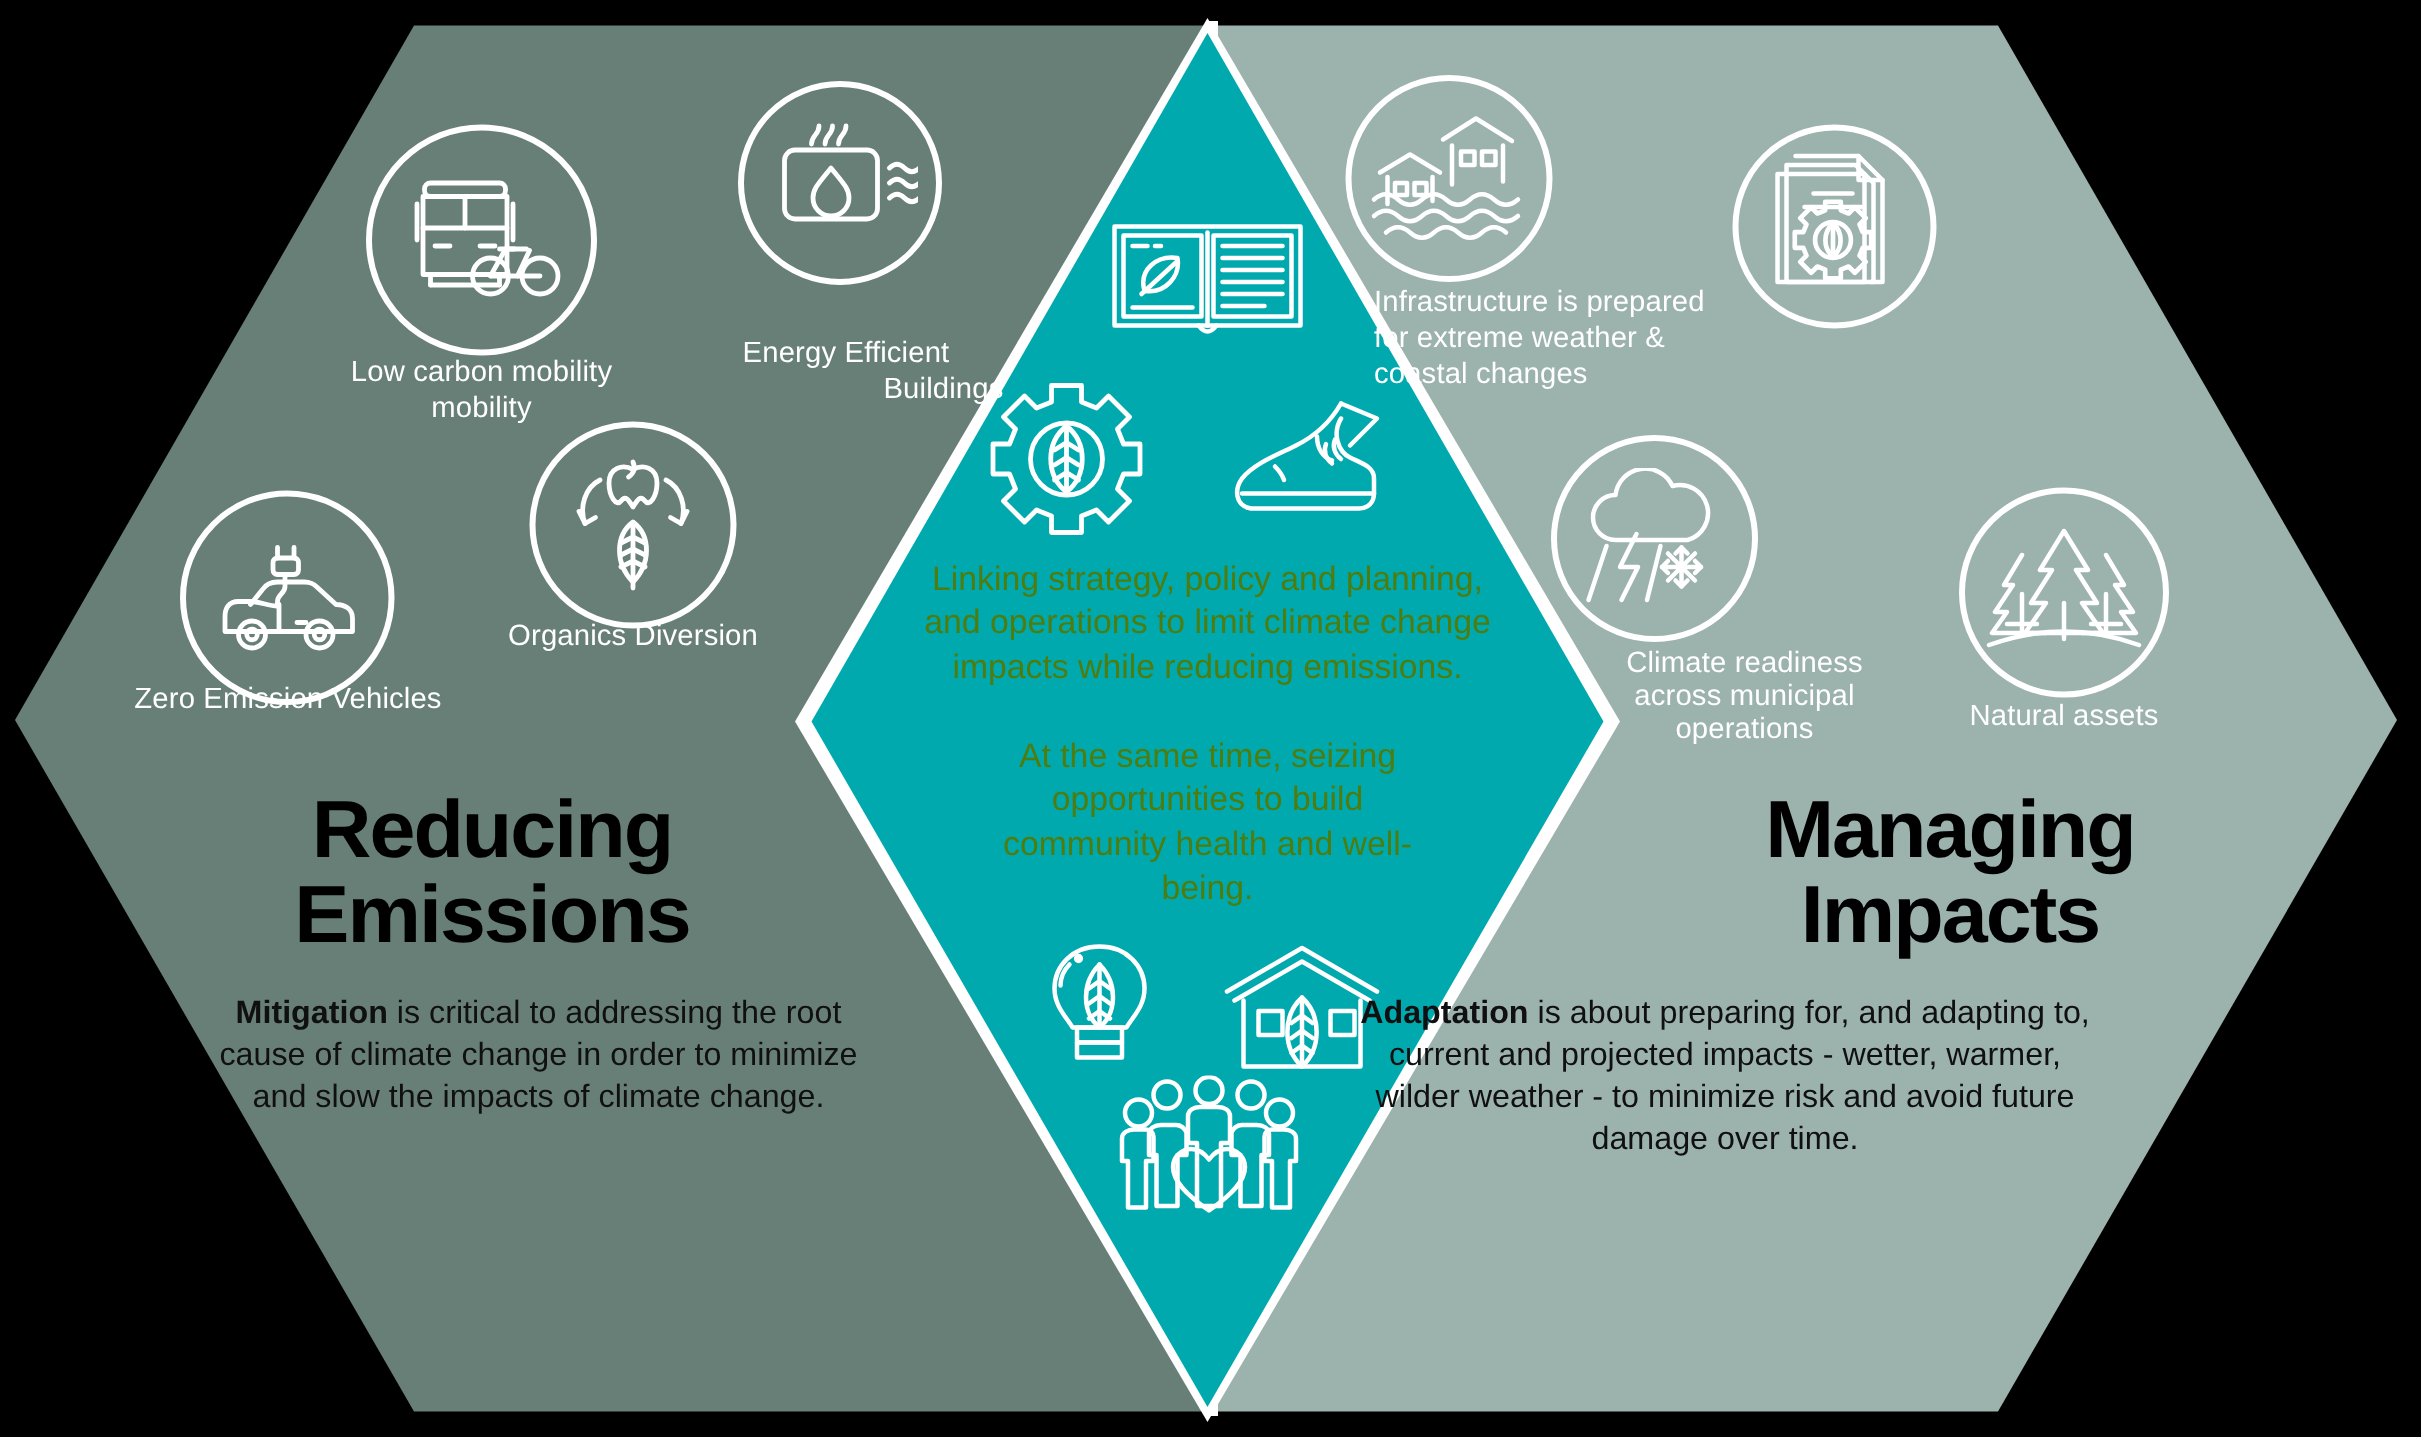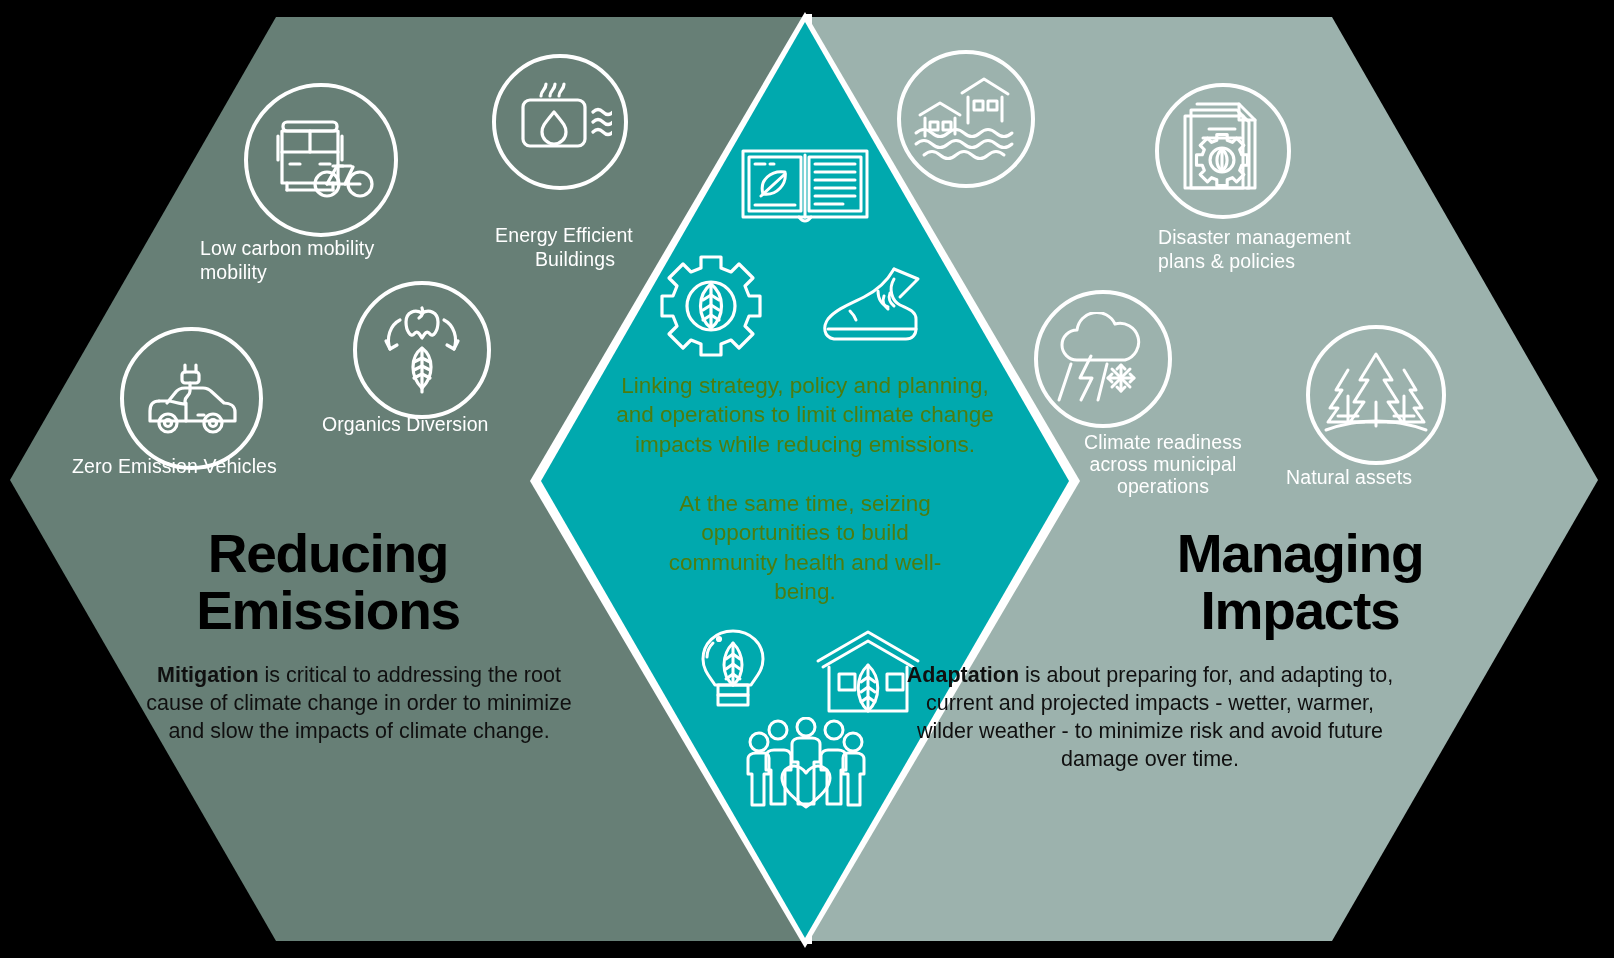--- a/index.html
+++ b/index.html
@@ -24,20 +24,21 @@
     height: 958px;
     pointer-events: none;
   }
 
   
   .lbl {
     position: absolute;
     color: #ffffff;
     font-size: 19.5px;
     line-height: 1.22;
+    text-align: center;
     letter-spacing: .1px;
   }
 
   .bigtitle {
     position: absolute;
     color: #000000;
     font-weight: bold;
     font-size: 54px;
     line-height: 1.05;
     letter-spacing: -1.3px;
@@ -163,21 +164,21 @@
       <path d="M84 49 l4 -8 M84 49 l-7 -4"></path>
     </svg>
   </div>
 
   <div class="lbl" style="left:200px; top:237px; width:242px;">
     <div>Low carbon mobility</div>
     <div>mobility</div>
   </div>
   <div class="lbl" style="left:459px; top:180px; width:210px; text-align:center;margin-top:44px;">
     <div>Energy Efficient</div>
-    <div style="text-align:center; padding-left:22px;">Buildings</div>
+    <div style="text-align:right; padding-left:22px;">Buildings</div>
   </div>
   <div class="lbl" style="left:72px; top:455px; width:240px;">
     <div>Zero Emission Vehicles</div>
   </div>
   <div class="lbl" style="left:322px; top:413px; width:200px;">
     <div>Organics Diversion</div>
   </div>
 
   <div class="bigtitle" style="left:118px; top:525px; width:420px;">
     <div>Reducing</div>
@@ -336,23 +337,24 @@
       <path d="M24 20 L12 40 h6 L6 58 h8 L4 72 h36"></path>
       <path d="M80 20 L92 40 h-6 L98 58 h-8 L100 72 h-36"></path>
       <line x1="24" y1="46" x2="24" y2="72"></line>
       <line x1="80" y1="46" x2="80" y2="72"></line>
       <line x1="14" y1="66" x2="34" y2="66"></line>
       <line x1="70" y1="66" x2="90" y2="66"></line>
       <path d="M2 80 q50 -18 100 0"></path>
     </svg>
   </div>
 
-  <div class="lbl" style="left:1158px; top:226px; width:200px; text-align:left;">
-    <div>Disaster management</div>
-    <div>plans &amp; policies</div>
+  <div class="lbl" style="left:916px; top:190px; width:240px; text-align:left;">
+    <div>Infrastructure is prepared</div>
+    <div>for extreme weather &amp;</div>
+    <div>coastal changes</div>
   </div>
   <div class="lbl" style="left:1063px; top:431px; width:200px; text-align:center; line-height:1.14;">
     <div>Climate readiness</div>
     <div>across municipal</div>
     <div>operations</div>
   </div>
   <div class="lbl" style="left:1286px; top:466px; width:180px;">
     <div>Natural assets</div>
   </div>
 

